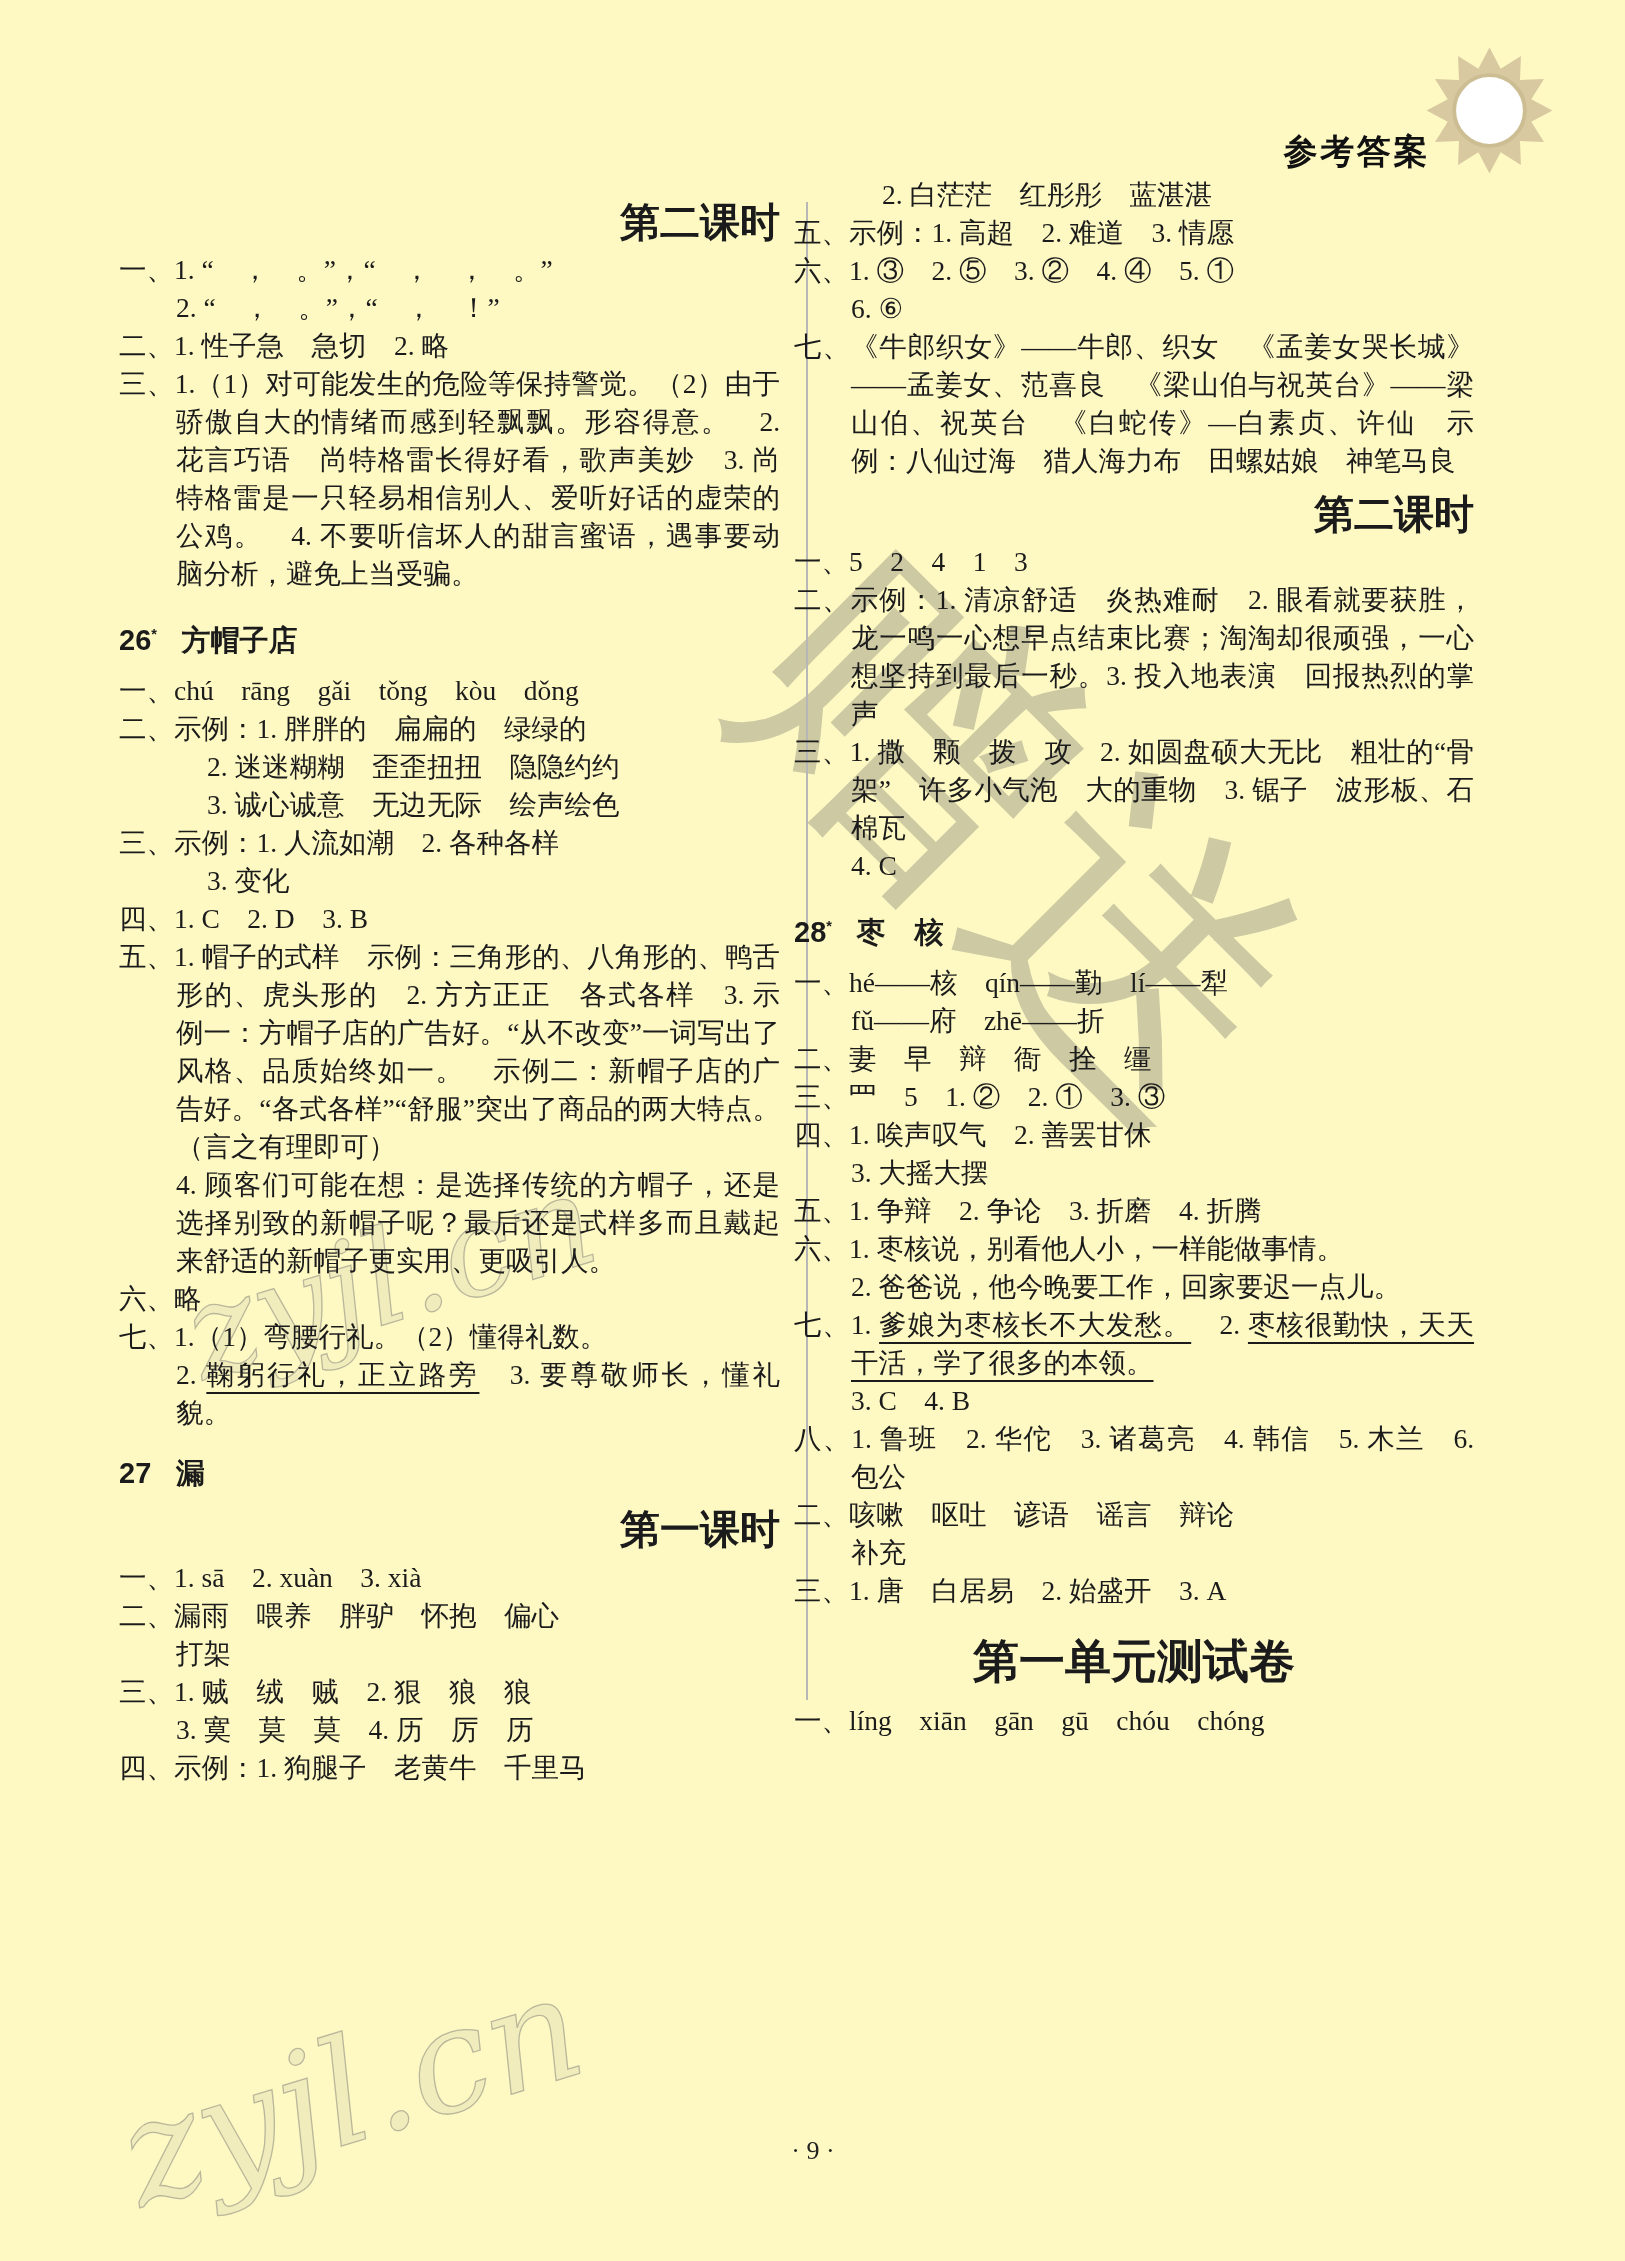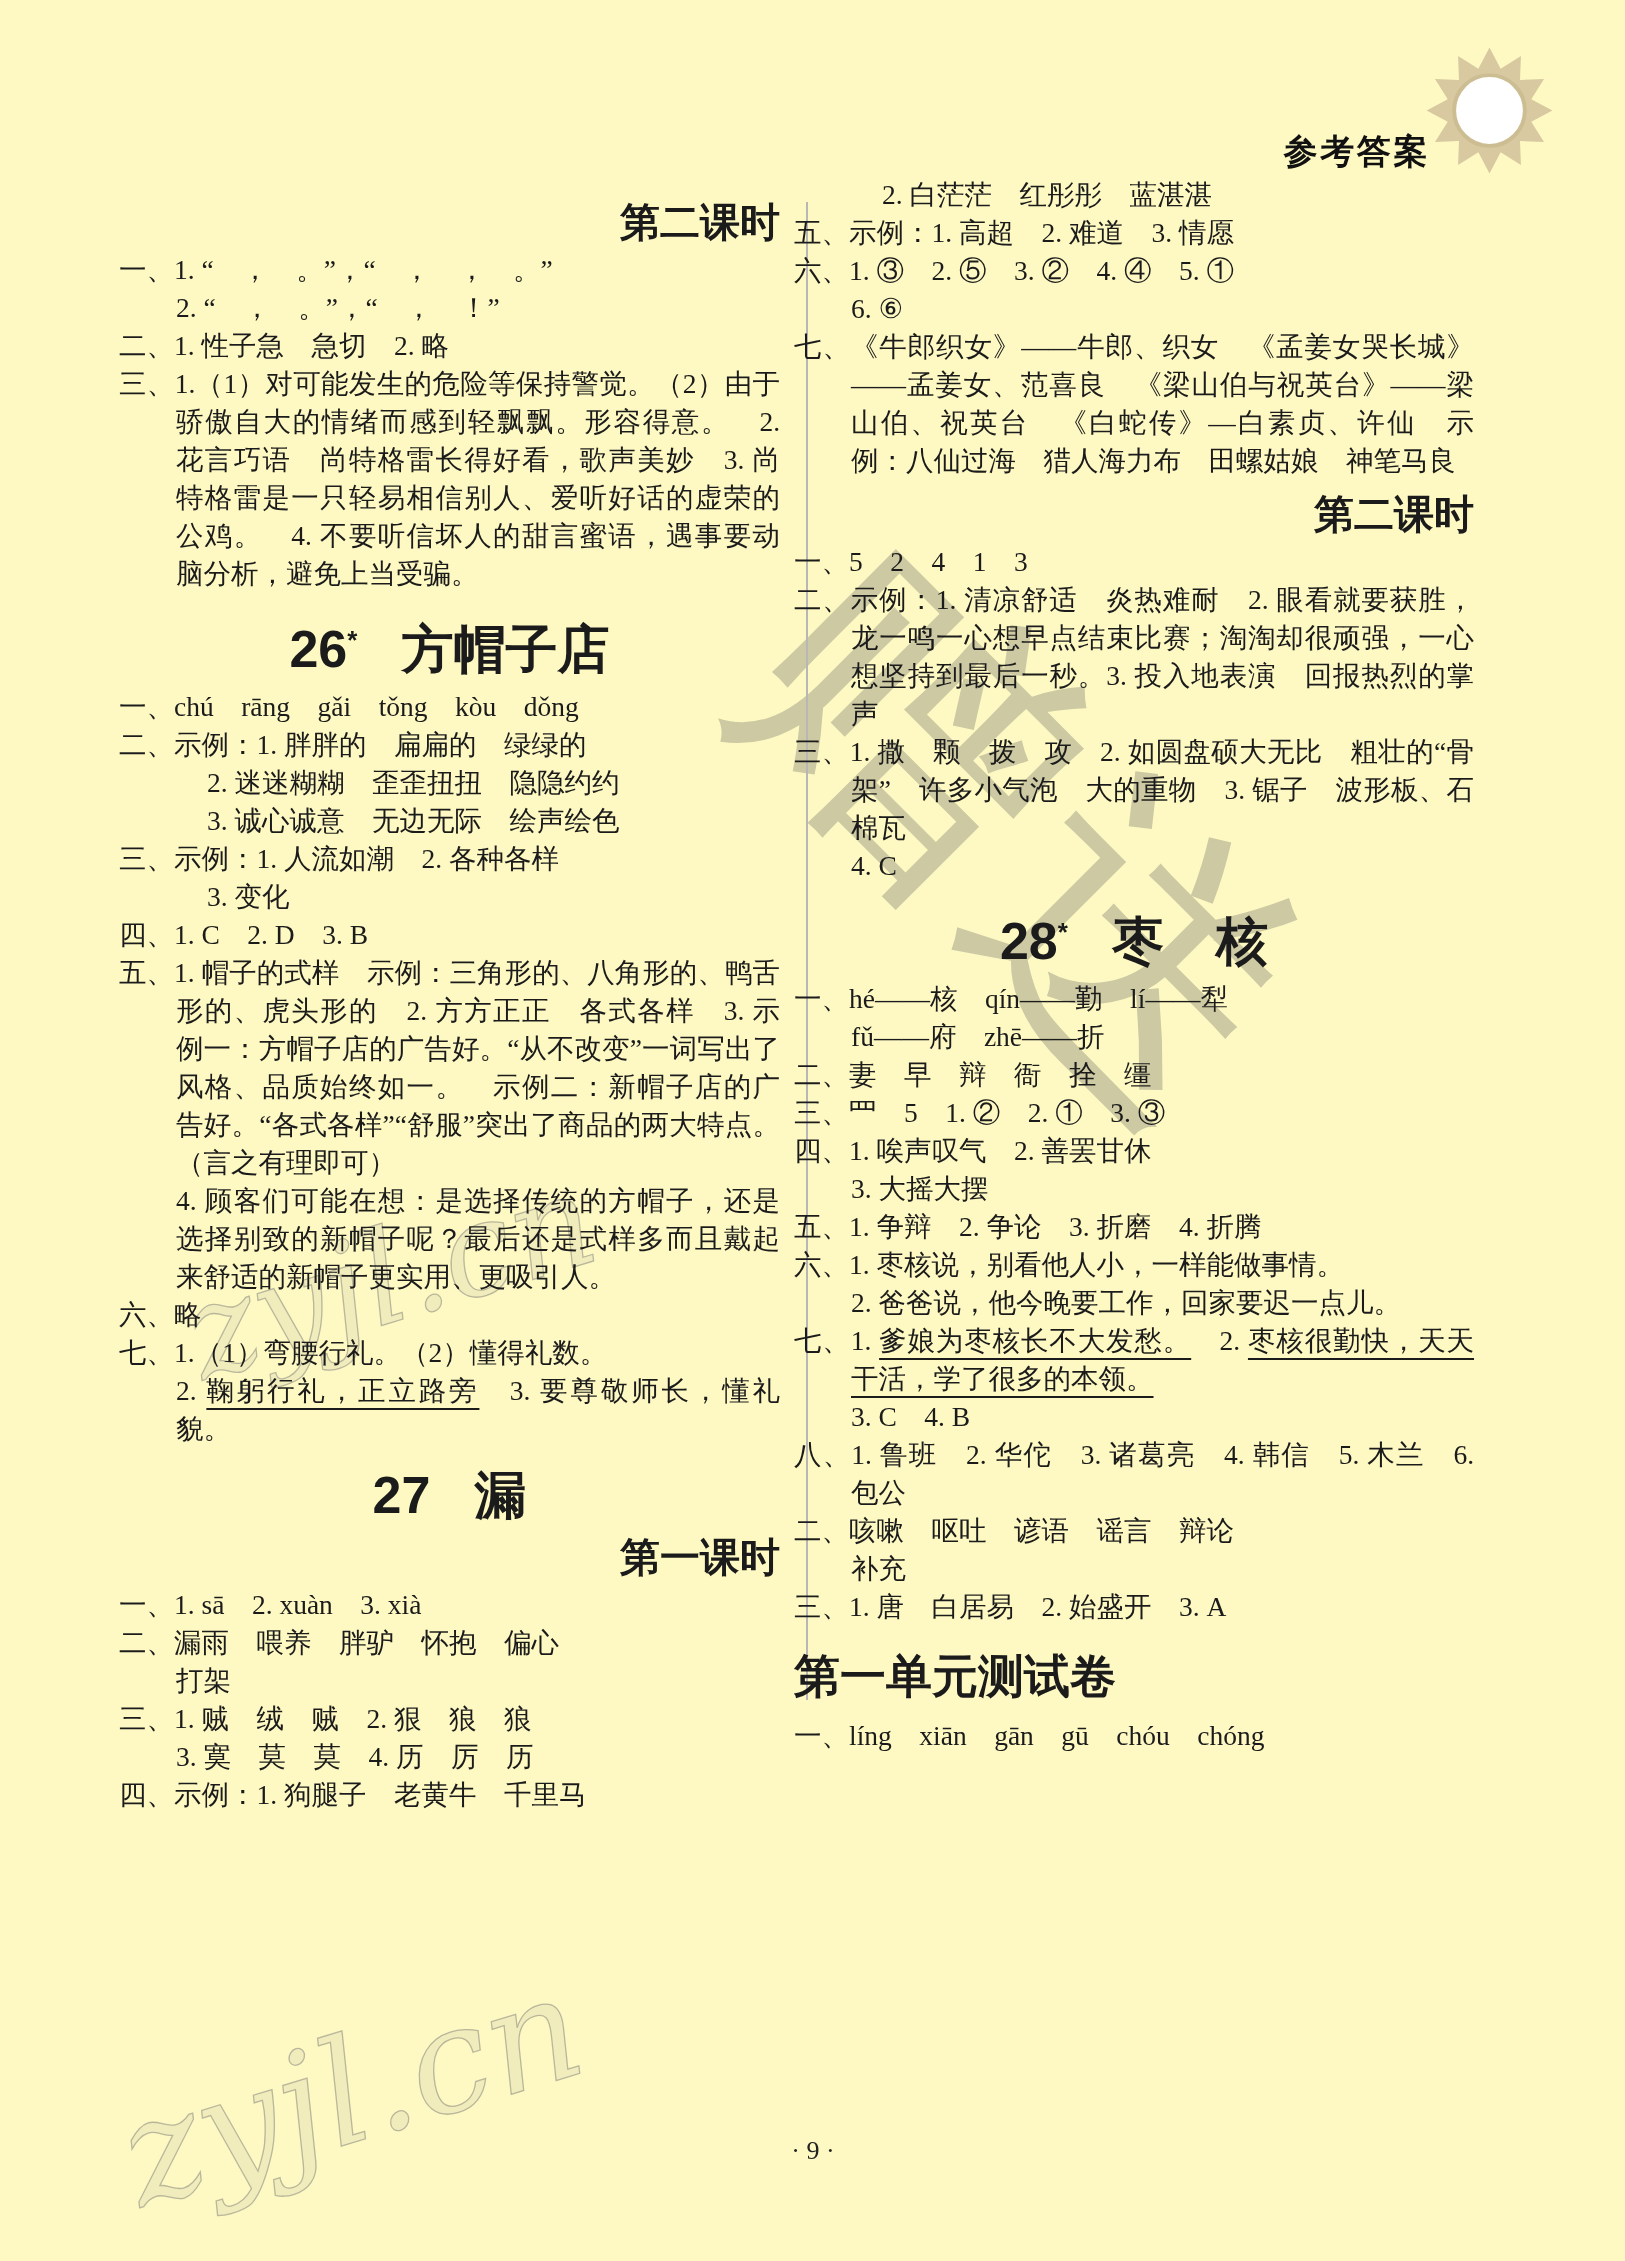--- a/index.html
+++ b/index.html
@@ -29,27 +29,27 @@
   .line{padding-left:57px;text-indent:-57px;}
   .cont1{padding-left:57px;}
   .cont2{padding-left:88px;}
   .h2{
     font-family:"Liberation Sans","DejaVu Sans",sans-serif;
     font-weight:700;font-size:40px;line-height:41px;
     text-align:right;margin:13.8px 0 8.6px;
   }
   .h1,.h1s{
     font-family:"Liberation Sans","DejaVu Sans",sans-serif;
-    font-weight:700;font-size:52px;line-height:56px;
-    text-align:center;margin:19px 0 10.3px;
+    font-weight:700;font-size:29px;line-height:44px;
+    text-align:left;margin:19px 0 10.3px;
   }
   .h1xl{
     font-family:"Liberation Sans","DejaVu Sans",sans-serif;
     font-weight:700;font-size:46px;line-height:57px;
-    margin:22.4px 0 12px;
+    text-align:center;margin:22.4px 0 12px;
   }
   .h1 sup{font-size:0.5em;vertical-align:super;}
   .hsep{display:inline-block;width:0.85em;}
   .u{
     text-decoration:underline;
     text-underline-offset:7.7px;
     text-decoration-thickness:1.7px;
   }
   
   .corner{

